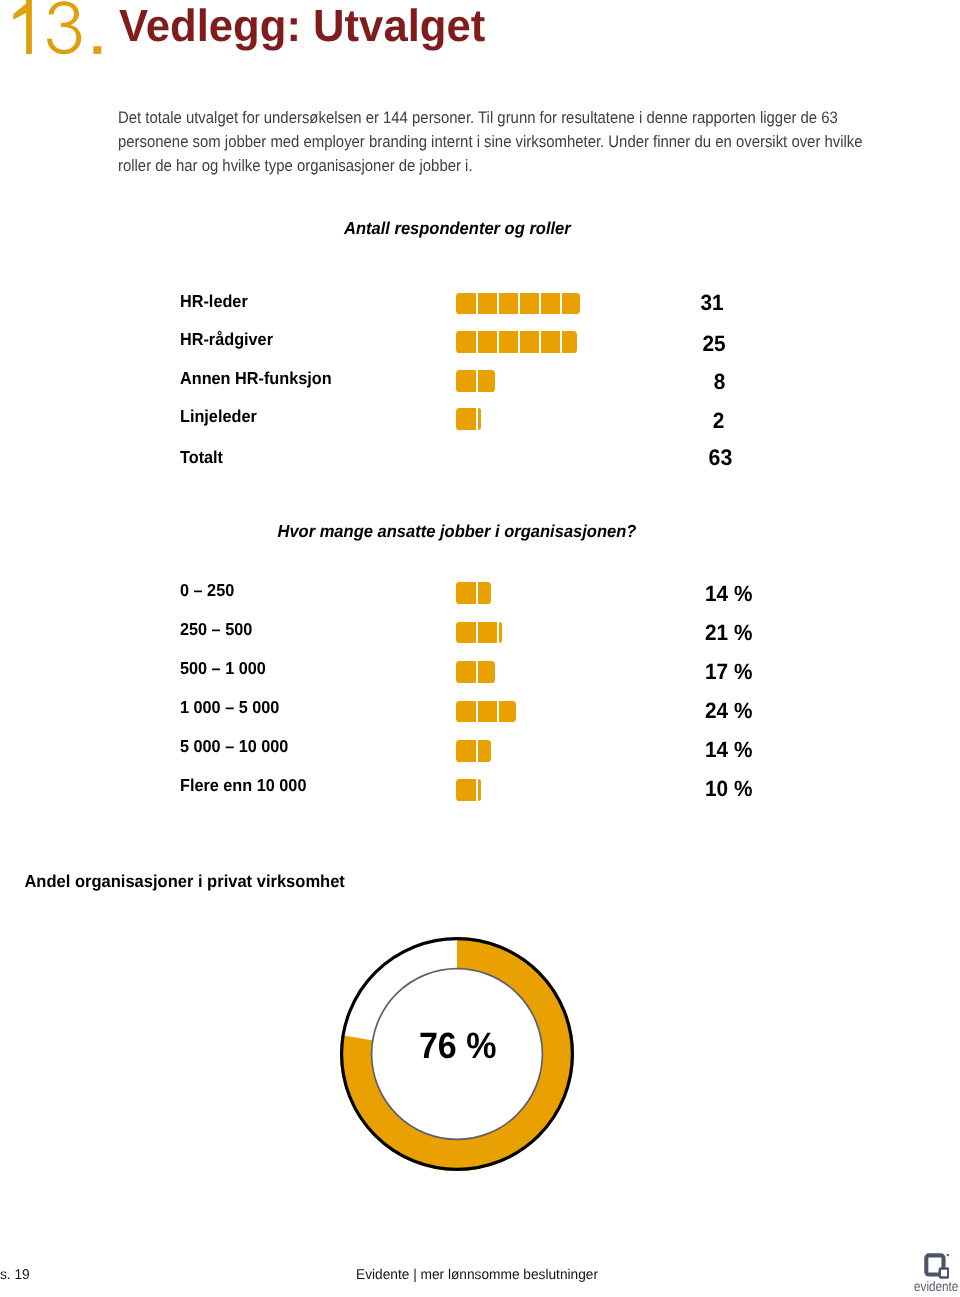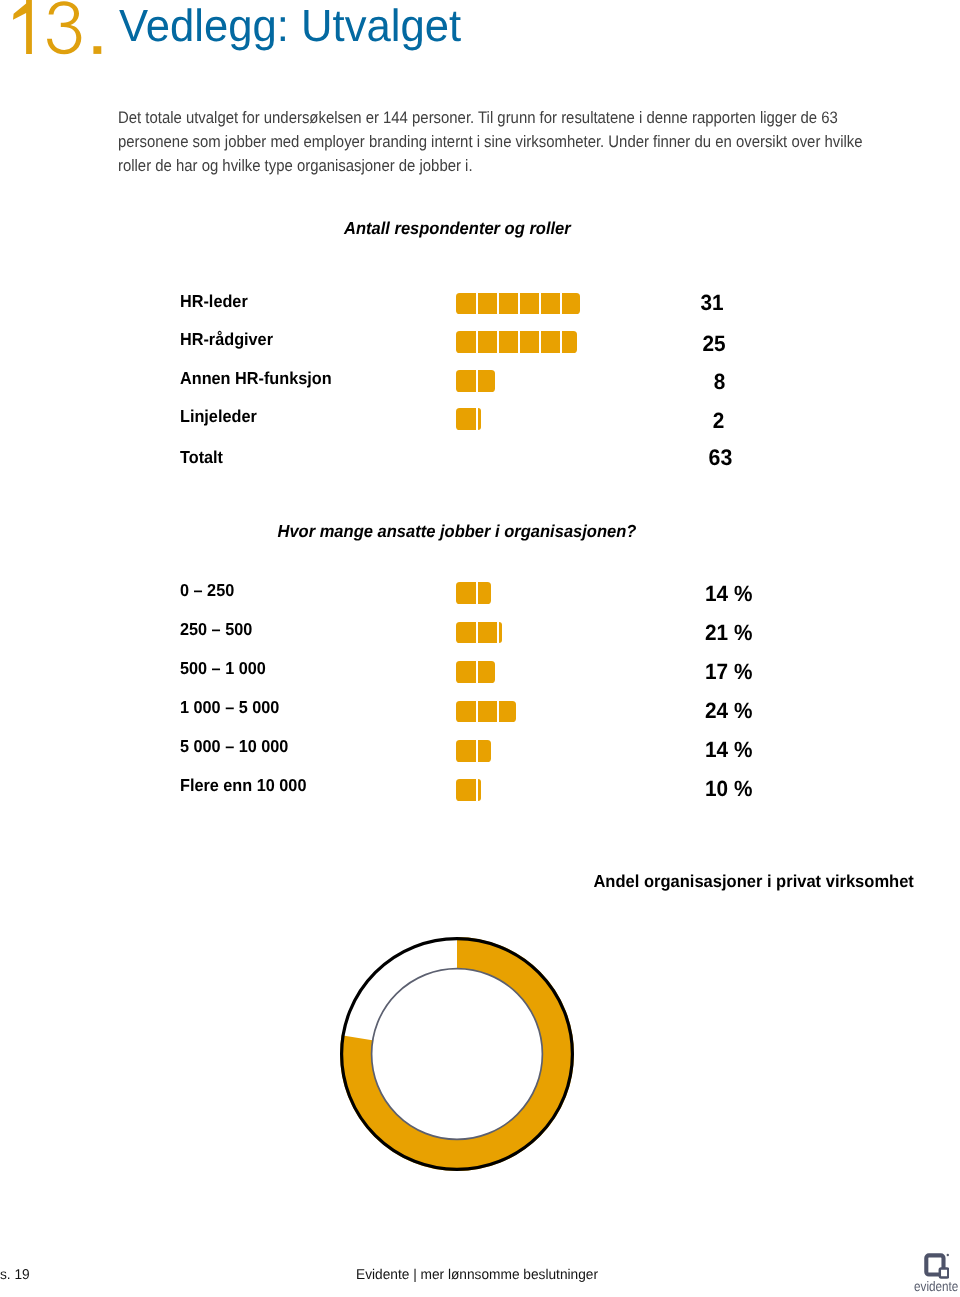--- a/index.html
+++ b/index.html
@@ -5,22 +5,22 @@
 <style>
   html,body{margin:0;padding:0;}
   body{width:960px;height:1297px;background:#ffffff;
        font-family:"Liberation Sans",sans-serif;overflow:hidden;position:relative;
        -webkit-font-smoothing:antialiased;text-rendering:geometricPrecision;}
   .page{position:absolute;left:0;top:0;width:960px;height:1297px;
         transform:translateZ(0);}
 
   
   #hdr-num{position:absolute;left:0;top:0;width:120px;height:60px;}
-  #hdr-title{position:absolute;left:118.7px;top:3.2px;font-size:45.2px;font-weight:normal;
-             color:#0369a1;line-height:1;white-space:nowrap;}
+  #hdr-title{position:absolute;left:118.7px;top:3.2px;font-size:45.2px;font-weight:bold;
+             color:#7f1d1d;line-height:1;white-space:nowrap;}
   #hdr-title > span{display:inline-block;transform:scaleX(0.966);transform-origin:left top;}
 
   
   #intro{position:absolute;left:118.2px;top:106.4px;width:780px;font-size:16.6px;
          color:#404040;text-align:left;}
   #intro .iline{height:23.8px;line-height:23.8px;white-space:nowrap;
                 display:block;transform:scaleX(0.898);transform-origin:left top;}
 
   
   .c-title{position:absolute;font-style:italic;font-weight:bold;font-size:17.4px;
@@ -142,29 +142,30 @@
         <span class="seg first" style="left: 0px; width: 19.25px;"></span>
         <span class="seg last" style="left: 21.15px; width: 13.65px;"></span>
       </div>
       <div class="val" style="position: absolute; font-size: 22.1px; right: 207.7px; top: 739.197px;">14 %</div>
       <div class="lbl" style="position: absolute; top: 777.258px;">Flere enn 10 000</div>
       <div class="bar" style="width: 24.5px; top: 779.2px;">
         <span class="seg first" style="left: 0px; width: 19.25px;"></span>
         <span class="seg last" style="left: 21.15px; width: 3.35px;"></span>
       </div>
       <div class="val" style="position: absolute; font-size: 22.1px; right: 207.7px; top: 778.197px;">10 %</div>
-      <div class="c-title" style="top: 872.942px; left: 8px; width: 914.7px; text-align: right; font-style: normal;"><span>Andel organisasjoner i privat virksomhet</span></div>
+      <div class="c-title" style="top: 872.942px; left: 16px; width: 914.7px; text-align: left; font-style: normal;"><span>Andel organisasjoner i privat virksomhet</span></div>
     </div>
 
   <svg id="donut" viewBox="0 0 234 234" xmlns="http://www.w3.org/2000/svg">
     <circle cx="117" cy="117" r="115.4" fill="#ffffff"></circle>
     <path id="donut-slice" fill="#e8a101" d="M 117 117 L 117 0 A 117 117 0 1 1 1.505 98.294 Z"></path>
     <circle cx="117" cy="117" r="115.4" fill="none" stroke="#000000" stroke-width="3.2"></circle>
     <circle cx="117" cy="117" r="85.4" fill="#ffffff" stroke="#5c6070" stroke-width="1.7"></circle>
   </svg>
+  <div id="donut-label"><span>76 %</span></div>
 
   <div id="foot-page">s. 19</div>
   <div id="foot-center">Evidente | mer lønnsomme beslutninger</div>
 
   <svg id="logo" viewBox="0 0 25.6 25.8" xmlns="http://www.w3.org/2000/svg">
     <rect x="2.3" y="2.4" width="17.2" height="19.1" rx="2.6" ry="2.6" fill="none" stroke="#4e5369" stroke-width="4.1"></rect>
     <rect x="15.8" y="15.6" width="8.5" height="8.8" rx="1.3" ry="1.3" fill="#ffffff" stroke="#4e5369" stroke-width="2.5"></rect>
     <circle cx="23.8" cy="2.0" r="1.2" fill="#5a5f6e"></circle>
   </svg>
   <div id="logo-text"><span>evidente</span></div>

